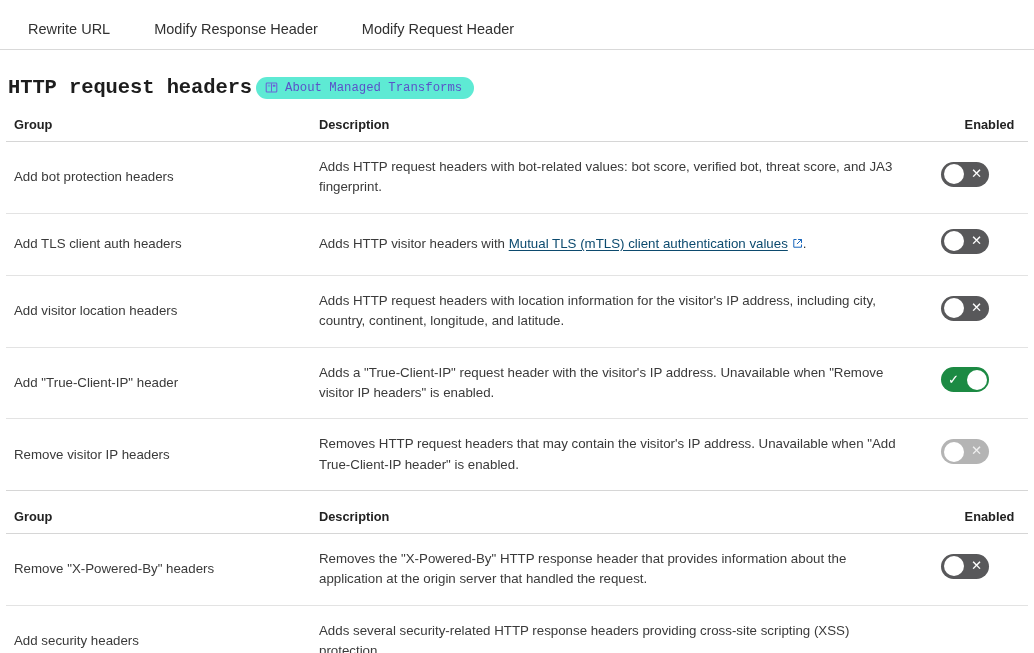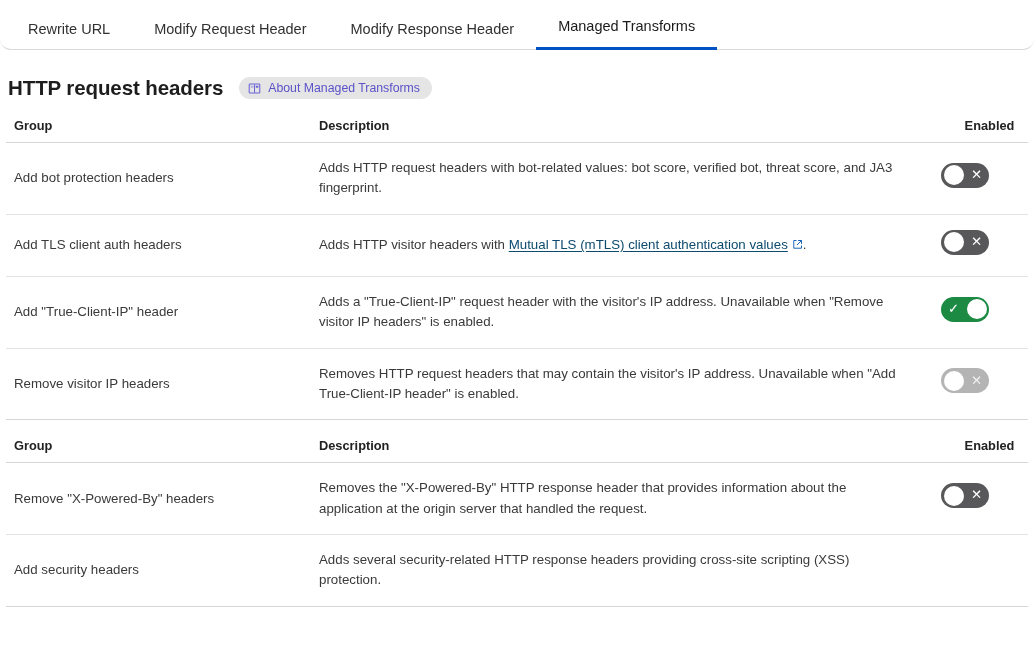--- a/index.html
+++ b/index.html
@@ -14,21 +14,20 @@
   }
 
   
   .tabbar {
     display: flex;
     align-items: flex-end;
     height: 50px;
     padding: 0 0 0 6px;
     border-bottom: 1px solid #d9d9d9;
     position: relative;
-    border-radius: 11px;
   }
   .tab {
     font-size: 14.5px;
     color: #313131;
     padding: 0 22px 14px 22px;
     line-height: 1;
     cursor: pointer;
     white-space: nowrap;
     position: relative;
     top: 1px;
@@ -40,36 +39,37 @@
   }
 
   
   .content {
     padding: 0 6px;
   }
 
   .section-head {
     display: flex;
     align-items: center;
-    gap: 16px;
+    gap: 4px;
     margin-top: 26px;
     margin-bottom: 16px;
     padding-left: 2px;
+    font-family: Liberation Mono, monospace;
   }
   .section-title {
     font-size: 20.5px;
     font-weight: bold;
     color: #1d1d1d;
     letter-spacing: -0.1px;
   }
   .about-badge {
     display: inline-flex;
     align-items: center;
     gap: 7px;
-    background: #e5e5e5;
+    background: #5eead4;
     color: #5b52c9;
     border-radius: 11px;
     padding: 4px 12px 4px 9px;
     font-size: 12.3px;
     cursor: pointer;
     white-space: nowrap;
   }
   .about-badge svg { display: block; }
 
   
@@ -159,23 +159,22 @@
   .toggle.off .mark,
   .toggle.disabled .mark { right: 0; }
   .toggle.on  .mark      { left: 0; }
   .toggle.disabled .mark { color: #f0f0f0; }
 </style>
 </head>
 <body>
 
 <div class="tabbar">
   <div class="tab">Rewrite URL</div>
+  <div class="tab">Modify Response Header</div>
   <div class="tab">Modify Request Header</div>
-  <div class="tab">Modify Response Header</div>
-  <div class="tab active">Managed Transforms</div>
 </div>
 
 <div class="content">
 
   <div class="section-head">
     <div class="section-title">HTTP request headers</div>
     <div class="about-badge">
       <span>
         <svg width="13" height="13" viewBox="0 0 16 16" fill="none" xmlns="http://www.w3.org/2000/svg">
           <rect x="1.5" y="2.5" width="13" height="11" rx="1" stroke="#6b62d6" stroke-width="1.3"></rect>
@@ -221,20 +220,30 @@
                 <path d="M13.6 2.4L7.6 8.4" stroke="#1060b8" stroke-width="1.4" stroke-linecap="round"></path>
               </svg></span><span>.</span></td>
         <td class="td-en">
           <div class="toggle off">
             <span class="mark">✕</span>
             <span class="knob"></span>
           </div>
         </td>
       </tr>
 
+      <tr>
+        <td class="td-group">Add visitor location headers</td>
+        <td class="td-desc">Adds HTTP request headers with location information for the visitor's IP address, including city, country, continent, longitude, and latitude.</td>
+        <td class="td-en">
+          <div class="toggle off">
+            <span class="mark">✕</span>
+            <span class="knob"></span>
+          </div>
+        </td>
+      </tr>
 
       <tr>
         <td class="td-group">Add "True-Client-IP" header</td>
         <td class="td-desc">Adds a "True-Client-IP" request header with the visitor's IP address. Unavailable when "Remove visitor IP headers" is enabled.</td>
         <td class="td-en">
           <div class="toggle on">
             <span class="mark">✓</span>
             <span class="knob"></span>
           </div>
         </td>

